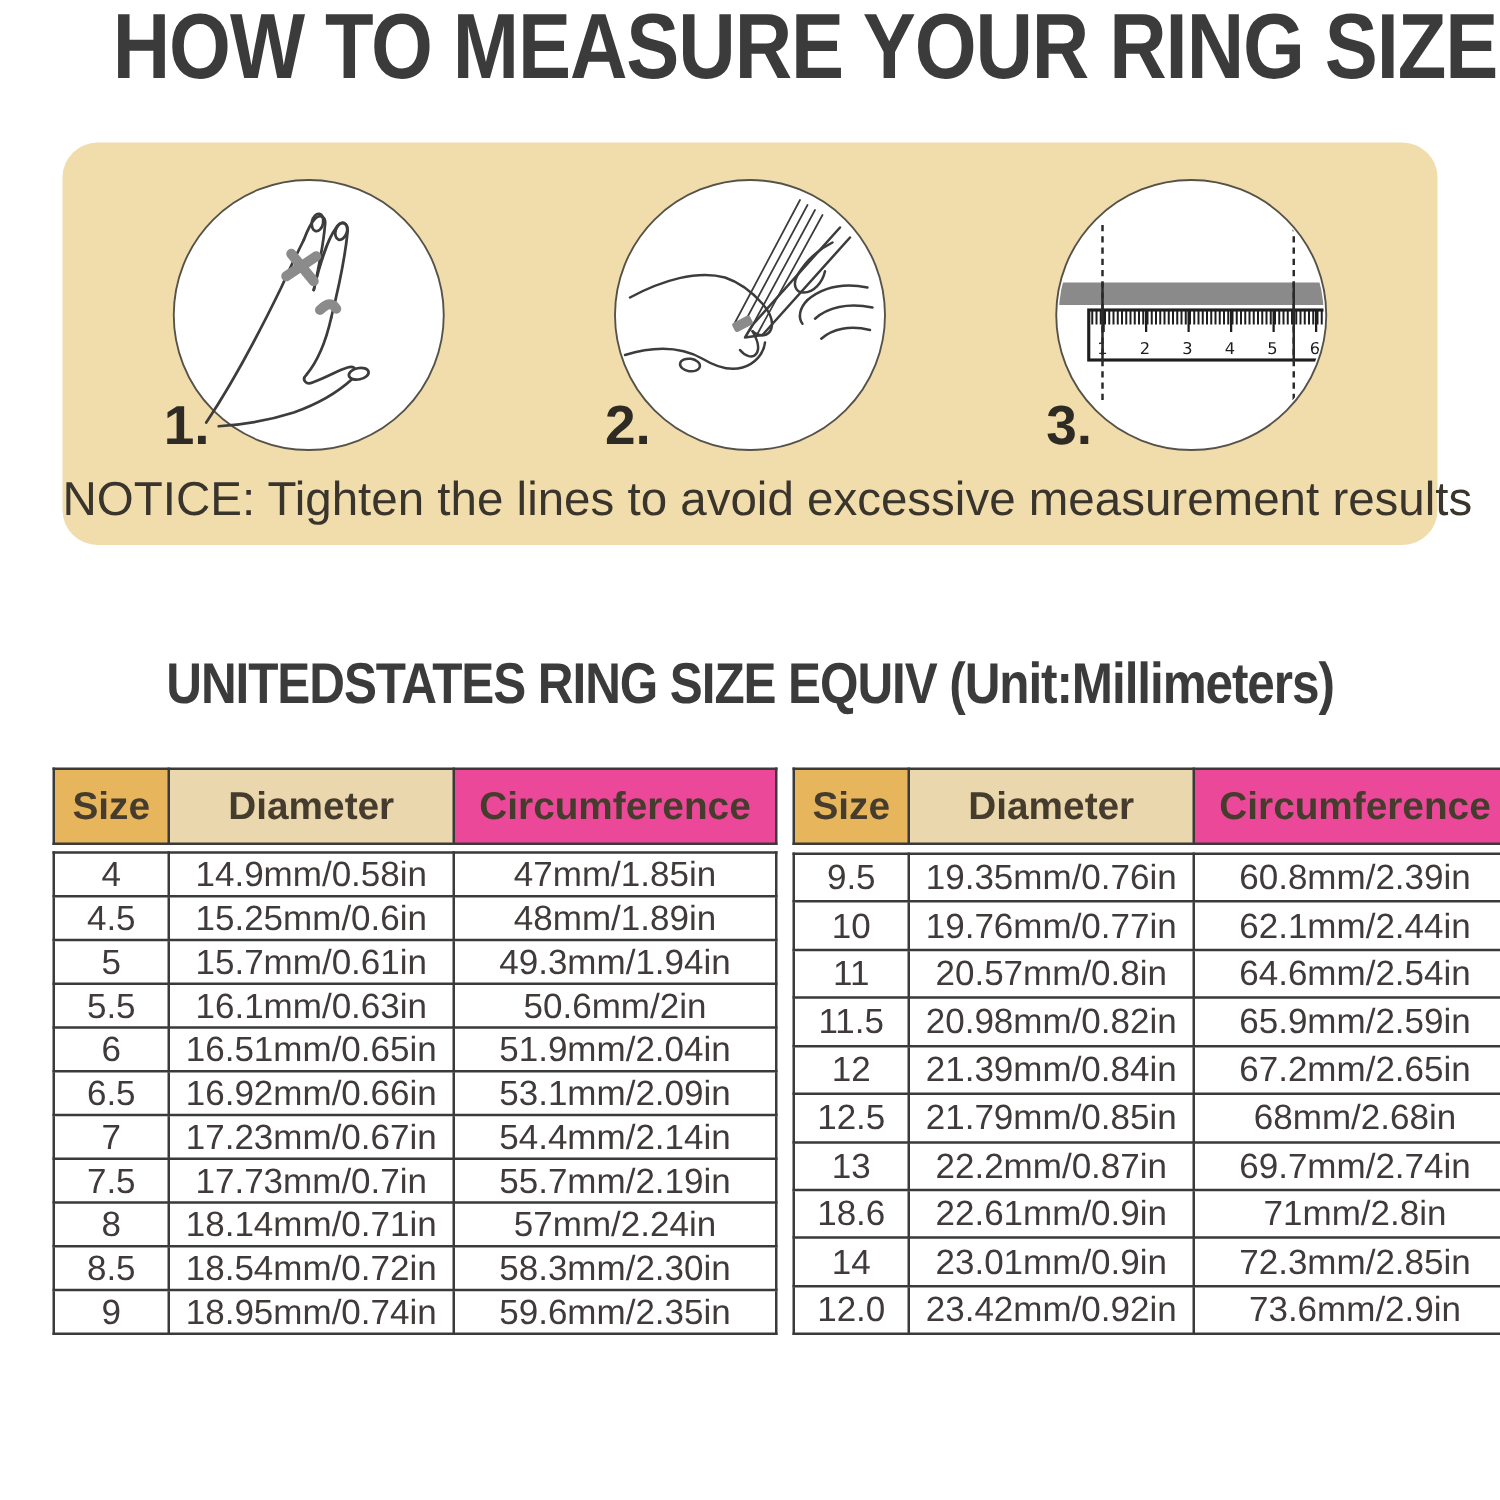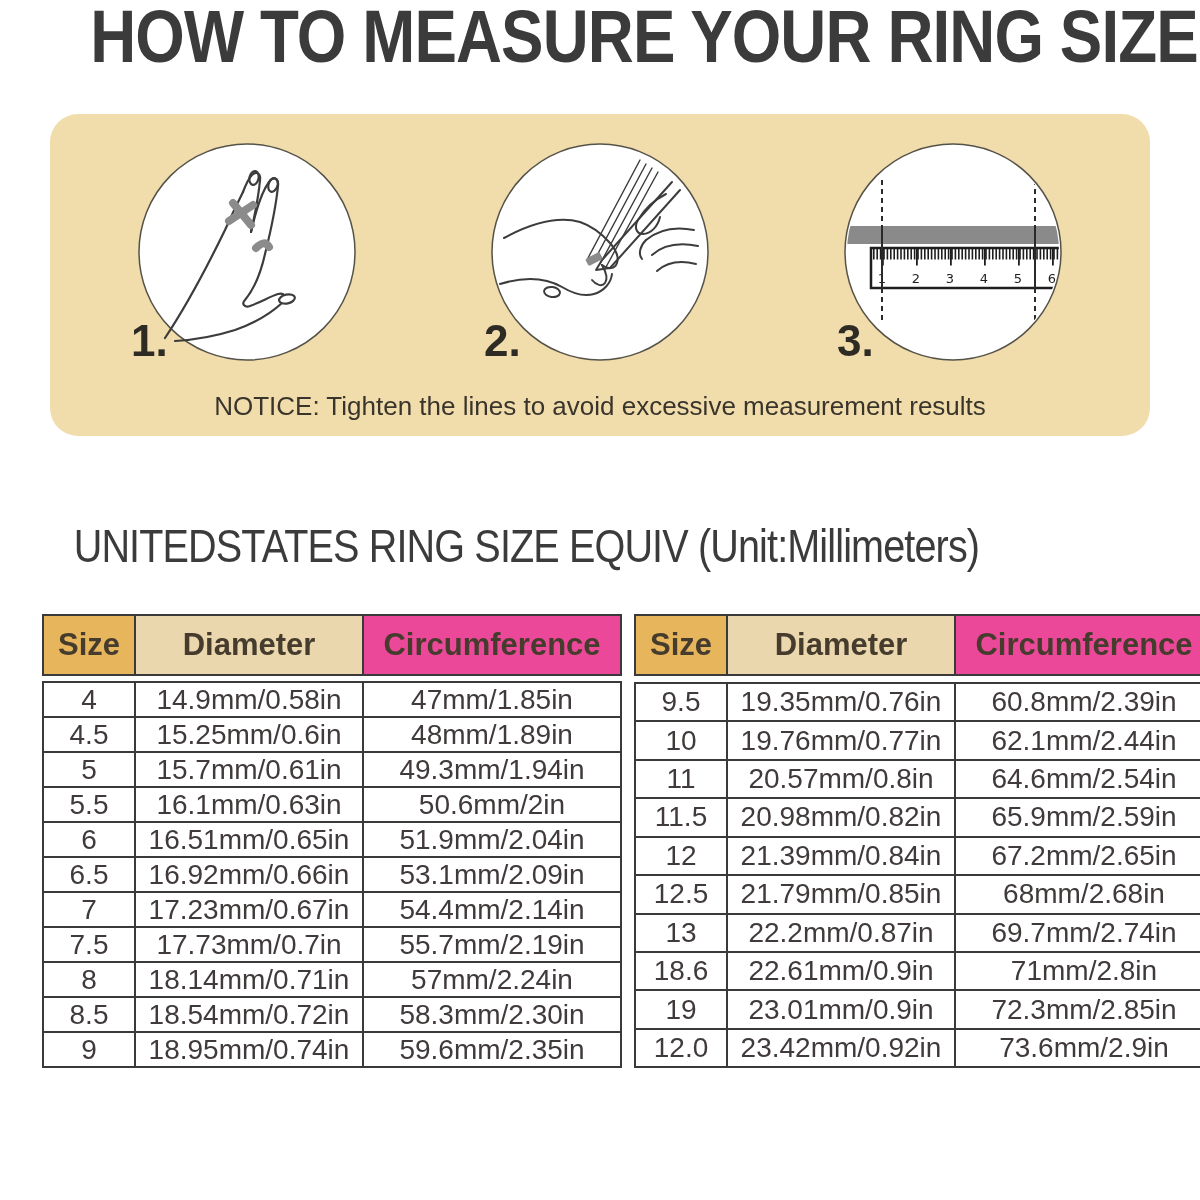--- a/index.html
+++ b/index.html
@@ -25,27 +25,27 @@
   }
   .steps{display:flex;padding:28px 87px 0;gap:133px;}
   .step{position:relative;width:220px;height:220px;flex:0 0 auto;}
   .step svg{display:block;}
   .step-number{
     position:absolute;left:-6px;bottom:-4px;
     font-size:44px;font-weight:bold;color:#2e2b25;
   }
   .notice{
     position:absolute;left:0;right:0;bottom:14px;text-align:center;
-    font-size:26px;color:#3a352c;white-space:nowrap;
+    font-size:38px;color:#3a352c;white-space:nowrap;
   }
 
   
   .subtitle{
-    margin:86px 0 0;
-    font-size:46px;font-weight:normal;color:#3b3b3b;line-height:1.05;
+    margin:86px 0 0;text-align:center;
+    font-size:46px;font-weight:bold;color:#3b3b3b;line-height:1.05;
     white-space:nowrap;
   }
 
   
   .tables{width:1116px;margin:44px auto 0;display:flex;gap:12px;}
   table.size-table{
     width:552px;border-collapse:collapse;table-layout:fixed;
     font-size:28px;color:#403a3a;background:#ffffff;
   }
   table.size-table th{
@@ -286,21 +286,21 @@
             <td>13</td>
             <td>22.2mm/0.87in</td>
             <td>69.7mm/2.74in</td>
           </tr>
           <tr>
             <td>18.6</td>
             <td>22.61mm/0.9in</td>
             <td>71mm/2.8in</td>
           </tr>
           <tr>
-            <td>19</td>
+            <td>14</td>
             <td>23.01mm/0.9in</td>
             <td>72.3mm/2.85in</td>
           </tr>
           <tr>
             <td>12.0</td>
             <td>23.42mm/0.92in</td>
             <td>73.6mm/2.9in</td>
           </tr>
         </tbody>
     </table>

